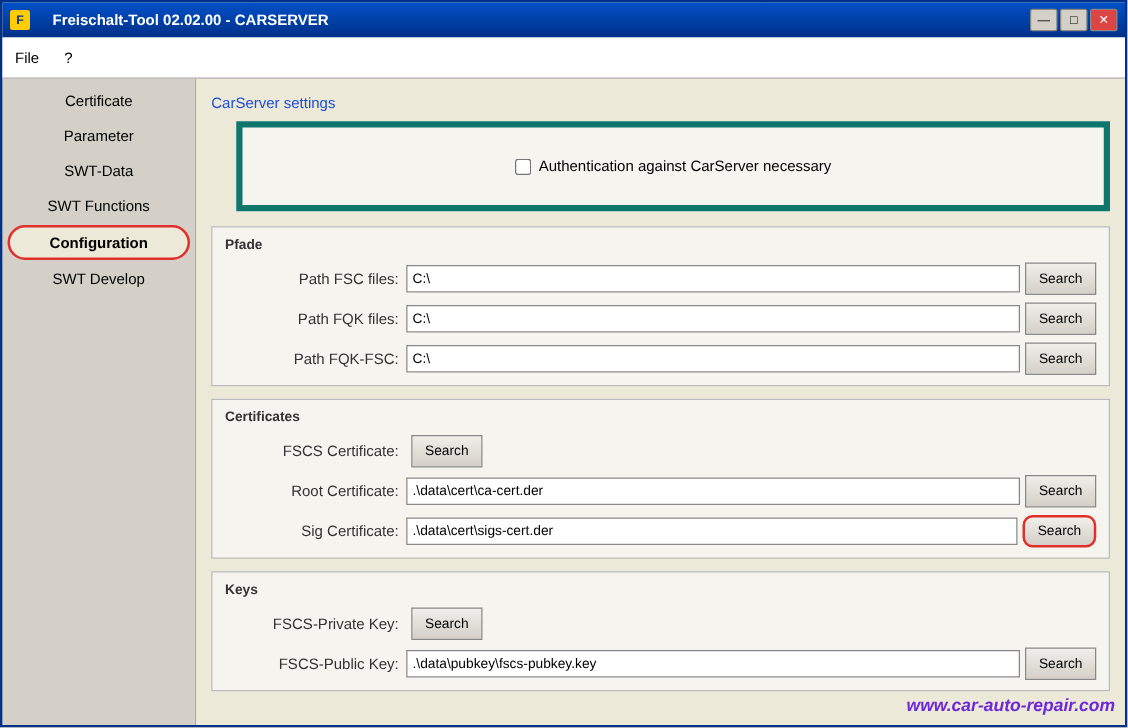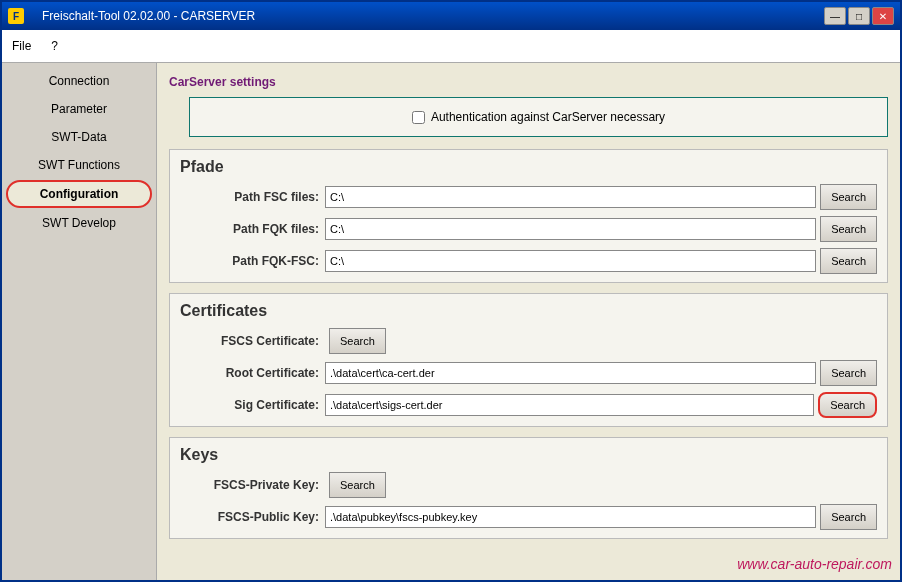--- a/index.html
+++ b/index.html
@@ -46,21 +46,21 @@
       display: flex;
       align-items: center;
       justify-content: center;
       font-size: 10px;
       color: #003087;
       font-weight: bold;
     }
 
     .title-text {
       font-size: 12px;
-      font-weight: normal;
+      font-weight: bold;
       padding-left: 12px;
     }
 
     .title-controls {
       display: flex;
       gap: 2px;
     }
 
     .title-btn {
       width: 22px;
@@ -142,52 +142,52 @@
     }
 
     
     .content-panel::-webkit-scrollbar { width: 16px; }
     .content-panel::-webkit-scrollbar-track { background: #d4d0c8; }
     .content-panel::-webkit-scrollbar-thumb { background: #aaa; border: 1px solid #888; }
 
     
     .section-header {
       font-size: 12px;
-      font-weight: bold;
-      color: #701a75;
+      font-weight: normal;
+      color: #1d4ed8;
       margin-bottom: 8px;
       margin-top: 4px;
     }
 
     
     .auth-row {
       display: flex;
       align-items: center;
       justify-content: center;
       margin-bottom: 12px;
-      border: 1px solid #0f766e;
+      border: 5px solid #0f766e;
       background: #f5f4ee;
-      padding: 12px;
+      padding: 24px;
       margin-left: 20px;
     }
 
     .auth-checkbox {
       margin-right: 6px;
     }
 
     
     .form-section {
       border: 1px solid #bbb;
       margin-bottom: 10px;
       background: #f5f4ee;
       padding: 8px 10px;
     }
 
     .form-section-title {
-      font-size: 16px;
+      font-size: 11px;
       font-weight: bold;
       margin-bottom: 8px;
       color: #333;
     }
 
     .form-row {
       display: flex;
       align-items: center;
       margin-bottom: 6px;
     }
@@ -196,21 +196,20 @@
       margin-bottom: 0;
     }
 
     .form-label {
       width: 145px;
       text-align: right;
       padding-right: 6px;
       font-size: 12px;
       color: #333;
       flex-shrink: 0;
-      font-weight: bold;
     }
 
     .form-input {
       flex: 1;
       height: 22px;
       border: 1px solid #888;
       background: white;
       padding: 2px 4px;
       font-size: 11px;
       font-family: inherit;
@@ -232,23 +231,23 @@
     .search-btn.highlighted {
       border: 2px solid #e0302a;
       border-radius: 8px;
     }
 
     
     .watermark {
       position: absolute;
       bottom: 8px;
       right: 8px;
-      color: #be185d;
+      color: #6d28d9;
       font-size: 14px;
-      font-weight: normal;
+      font-weight: bold;
       font-style: italic;
     }
 
     
     .sidebar-item.highlighted {
       border: 2px solid #e0302a;
       border-radius: 20px;
     }
   </style>
 </head>
@@ -271,21 +270,21 @@
   </div>
 
   <div class="menu-bar">
     <span class="menu-item">File</span>
     <span class="menu-item">?</span>
   </div>
 
   <div class="main-area">
 
     <div class="sidebar">
-      <div class="sidebar-item">Connection</div>
+      <div class="sidebar-item">Certificate</div>
       <div class="sidebar-item">Parameter</div>
       <div class="sidebar-item">SWT-Data</div>
       <div class="sidebar-item">SWT Functions</div>
       <div class="sidebar-item active highlighted">Configuration</div>
       <div class="sidebar-item">SWT Develop</div>
     </div>
 
     <div class="content-panel">
 
       <div class="section-header">CarServer settings</div>

